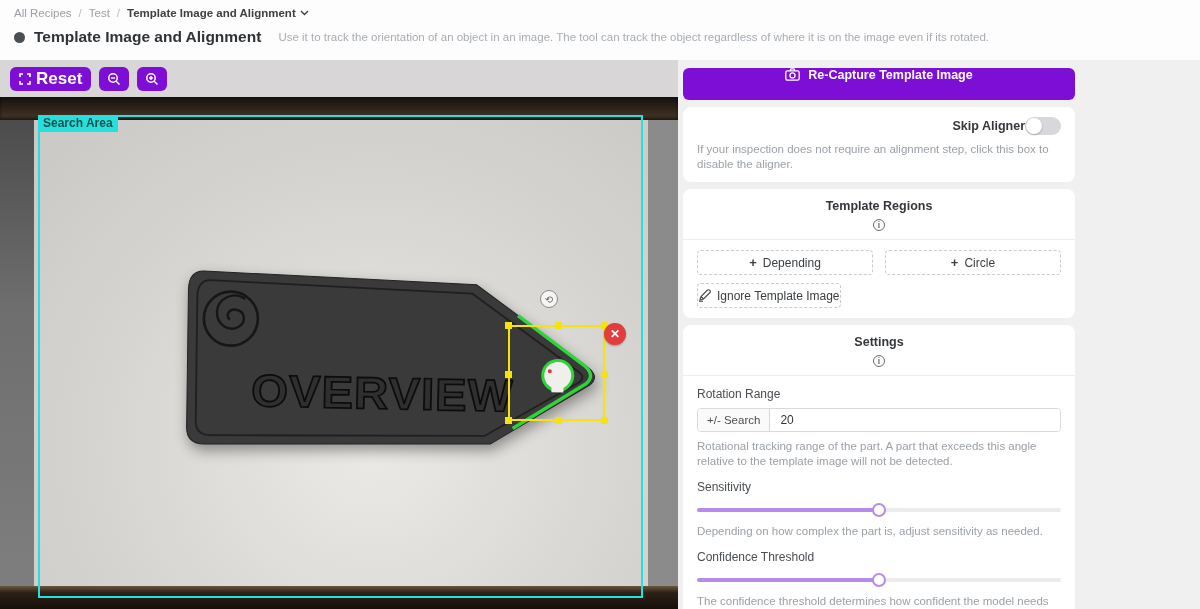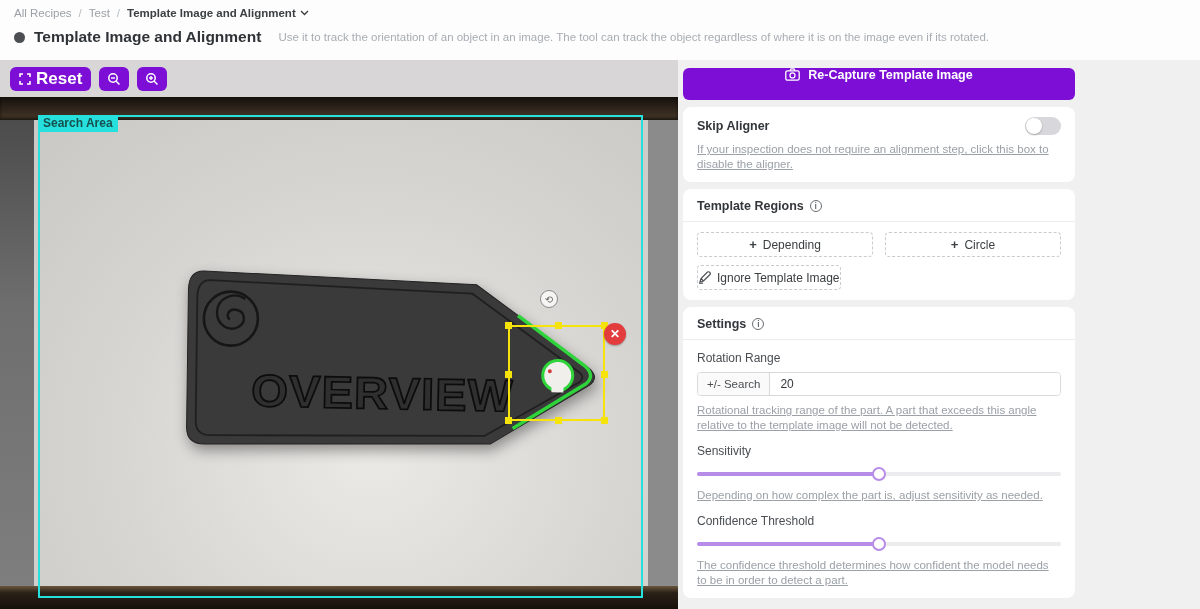--- a/index.html
+++ b/index.html
@@ -57,28 +57,28 @@
   .rotate-handle { position:absolute; left:540px; top:193px; width:18px; height:18px; border-radius:50%;
     background:rgba(255,255,255,.75); border:1.5px solid #8a8a8a; color:#6a6a6a;
     display:flex; align-items:center; justify-content:center; font-size:10px; cursor:pointer; }
 
   
   .panel { position:absolute; left:683px; top:68px; width:392px; }
   .recapture { width:100%; height:32px; background:#7d0ed6; border:none; border-radius:6px;
     color:#fff; font-size:12.5px; font-weight:bold; display:flex; align-items:flex-start;
     justify-content:center; gap:8px; cursor:pointer; }
   .card { background:#fff; border-radius:8px; padding:10px 14px; margin-top:7px; }
-  .row { display:flex; align-items:center; justify-content:space-between; }
+  .row { display:flex; align-items:center; justify-content:flex-end; }
   .lbl { font-size:12.5px; font-weight:bold; color:#33373b; }
-  .desc { font-size:11.5px; color:#9ba1a7; line-height:15px; margin-top:7px;text-decoration:underline; }
+  .desc { font-size:11.5px; color:#9ba1a7; line-height:15px; margin-top:7px; }
   .toggle { width:36px; height:18px; background:#d7d7dc; border-radius:9px; position:relative; cursor:pointer; }
   .toggle-knob { position:absolute; left:1px; top:1px; width:16px; height:16px; border-radius:50%;
     background:#fff; box-shadow:0 1px 2px rgba(0,0,0,.25); }
   .card-divider { border-bottom:1px solid #ededef; margin:8px -14px 0; }
-  .section-title { display:flex; align-items:center; gap:6px; }
+  .section-title { display:flex; align-items:center; gap:6px;flex-direction:column; }
   .info-icon { width:12px; height:12px; border:1px solid #6a6e73; border-radius:50%; color:#6a6e73;
     font-size:8.5px; line-height:10px; text-align:center; font-weight:bold; flex:0 0 auto; }
   .region-btn-row { display:flex; gap:12px; margin-top:10px; }
   .dash-btn { flex:1; height:25px; background:#fff; border:1px dashed #cbcbce; border-radius:4px;
     font-size:12px; color:#3c4043; display:flex; align-items:center; justify-content:center; gap:6px; cursor:pointer; }
   .dash-btn .plus { font-weight:bold; font-size:13px; }
   .full { margin-top:8px; }
   .sub-lbl { font-size:12px; color:#4a4e52; margin-top:11px; }
   .input-group { display:flex; border:1px solid #d9d9dc; border-radius:4px; height:24px; margin-top:7px;
     overflow:hidden; background:#fff; }

